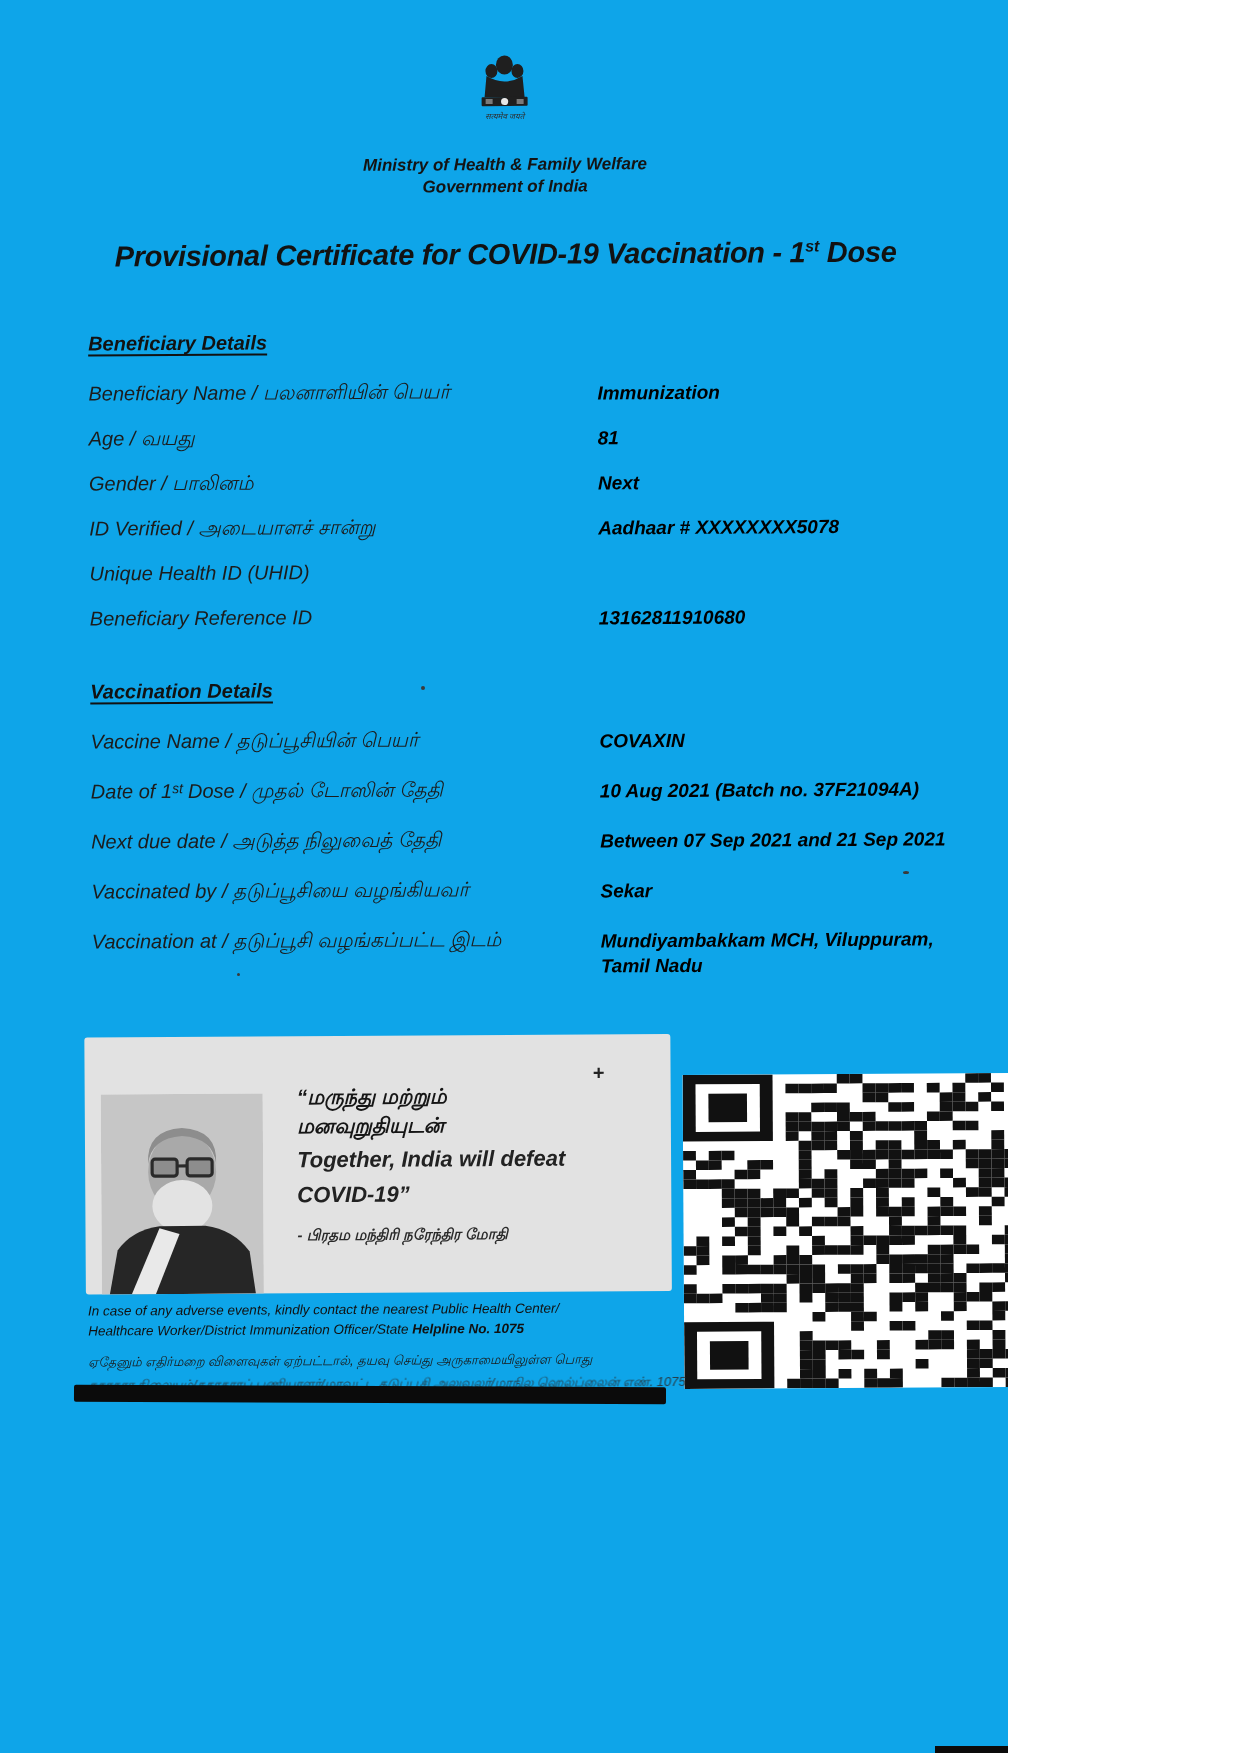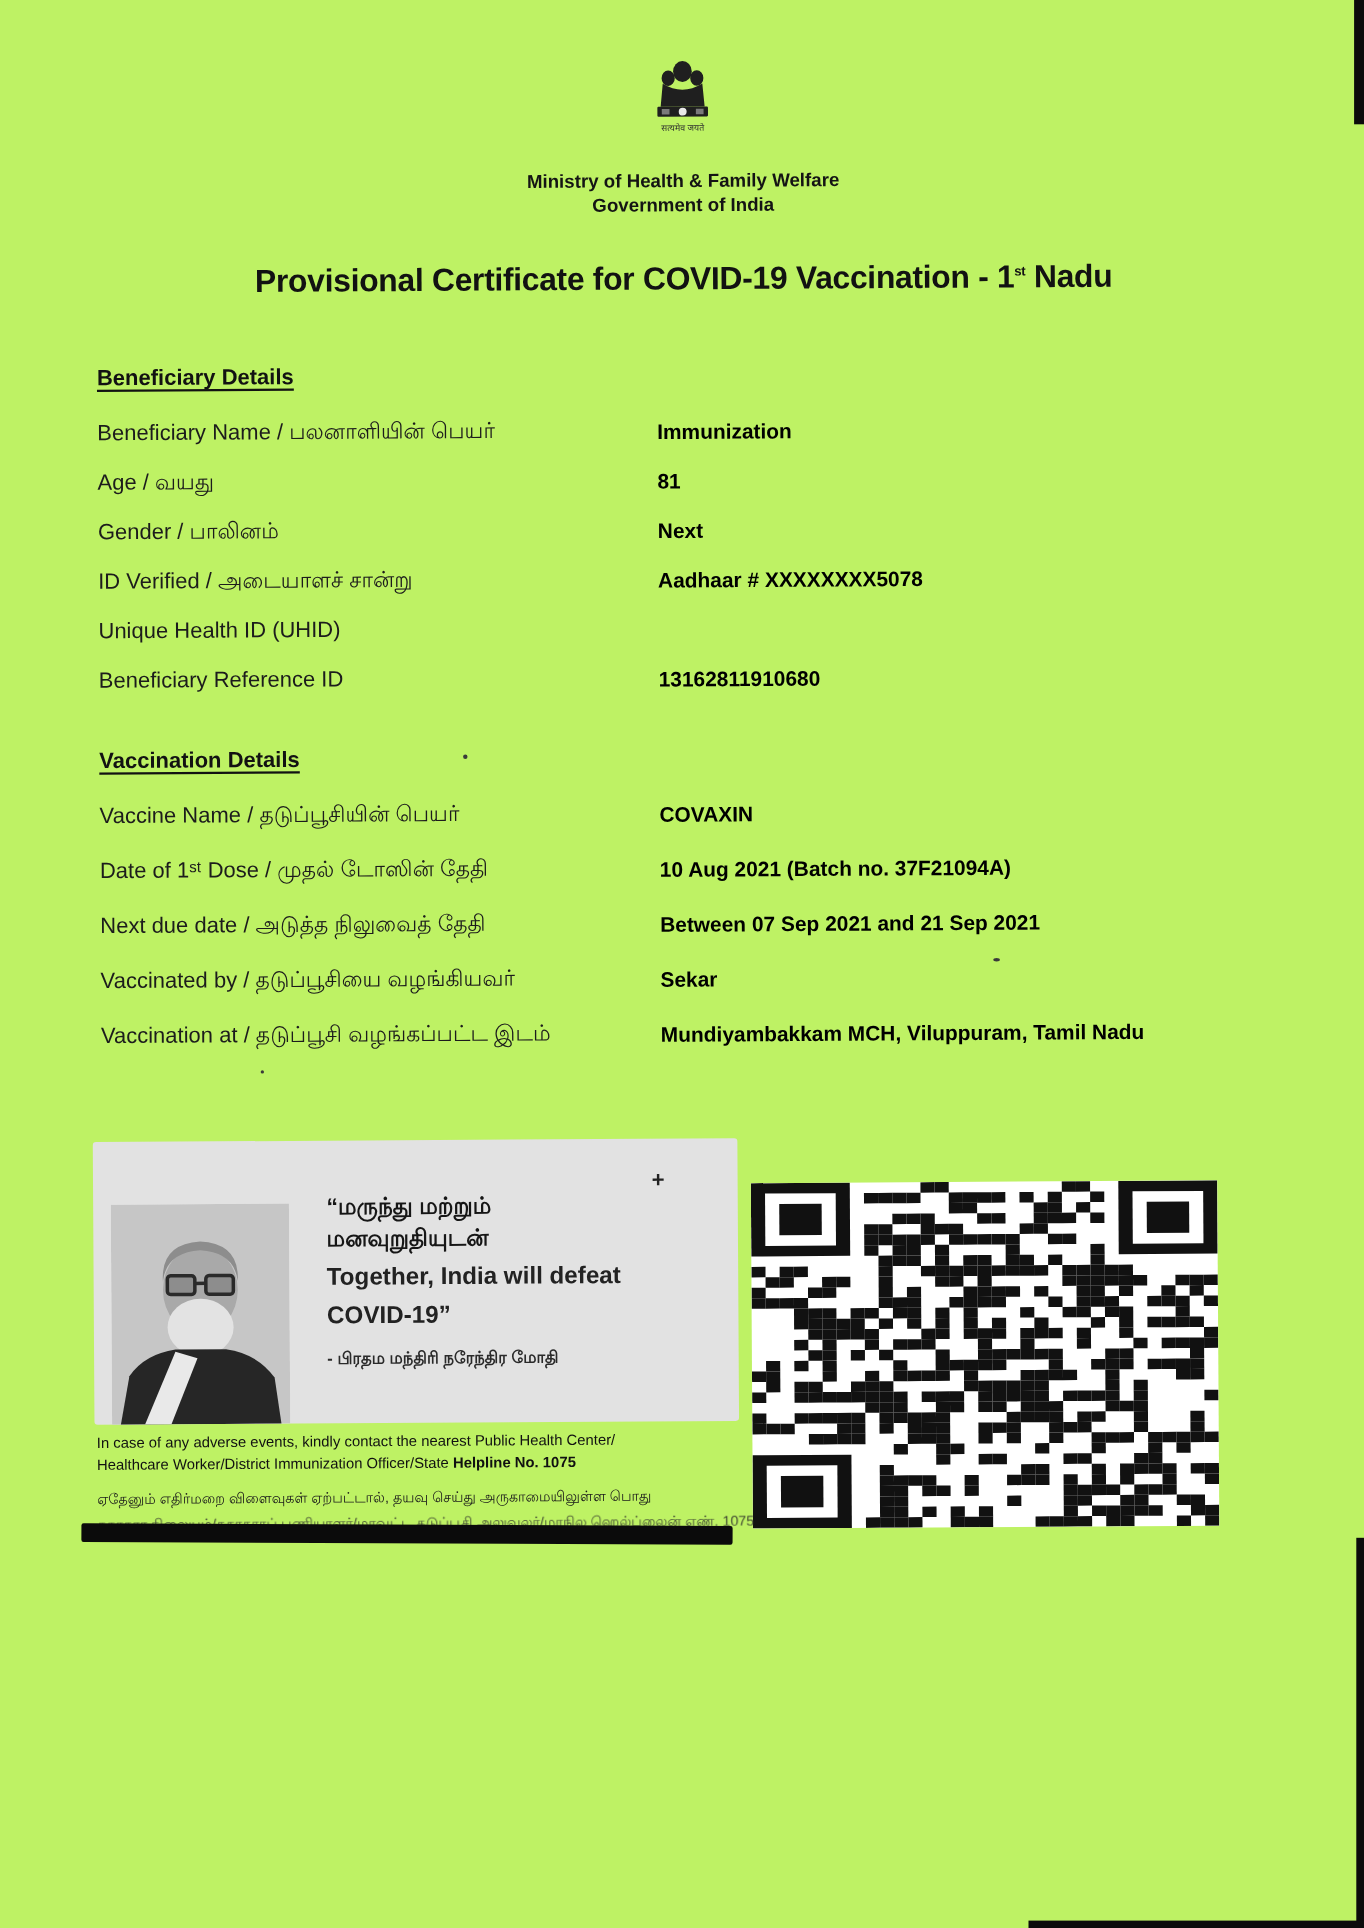--- a/index.html
+++ b/index.html
@@ -1,35 +1,36 @@
 <!DOCTYPE html>
 <html><head>
 <meta charset="utf-8">
 <style>
   html,body{margin:0;padding:0;background:#ffffff;}
   .page{
     position:relative;
-    width:1240px;height:1753px;
-    background:#bef264;
+    width:1008px;height:1753px;
+    background:#0ea5e9;
     overflow:hidden;
     font-family:"Liberation Sans","DejaVu Sans",sans-serif;
     color:#1a1a1a;
+    font-style:italic;
   }
   .tilt{position:absolute;inset:0;transform:rotate(-0.35deg);transform-origin:50% 0;}
 
   
   .header{position:absolute;top:52px;left:0;width:100%;text-align:center;}
   .emblem{display:block;margin:0 auto 6px auto;width:62px;height:96px;}
   .org-line{font-size:17px;font-weight:700;line-height:22px;color:#141414;}
   .title{
     position:absolute;top:238px;left:0;width:100%;
     text-align:center;font-size:29px;font-weight:700;color:#121212;
     letter-spacing:-0.3px;margin:0;
   }
-  .title sup{font-size:12px;}
+  .title sup{font-size:16px;}
 
   
   .section{position:absolute;left:86px;right:55px;}
   .sec-beneficiary{top:330px;}
   .sec-vaccination{top:678px;}
   .section-heading{
     font-size:20px;font-weight:700;color:#121212;margin:0 0 24px 0;
     text-decoration:underline;text-underline-offset:4px;text-decoration-thickness:2px;
     display:inline-block;
   }
@@ -91,21 +92,21 @@
           <circle cx="31" cy="49.5" r="3.6" fill="#e8e8e8"></circle>
           <rect x="12" y="47" width="7" height="5" fill="#e8e8e8" opacity="0.45"></rect>
           <rect x="43" y="47" width="7" height="5" fill="#e8e8e8" opacity="0.45"></rect>
         </g>
         <text x="31" y="67" text-anchor="middle" font-size="8" fill="#2e2e2e">सत्यमेव जयते</text>
       </svg>
       <div class="org-line">Ministry of Health &amp; Family Welfare</div>
       <div class="org-line">Government of India</div>
     </div>
 
-    <h1 class="title"><span>Provisional Certificate for COVID-19 Vaccination - 1</span><sup>st</sup><span> Nadu</span></h1>
+    <h1 class="title"><span>Provisional Certificate for COVID-19 Vaccination - 1</span><sup>st</sup><span> Dose</span></h1>
 
     <section class="section sec-beneficiary">
       <h2 class="section-heading">Beneficiary Details</h2>
       <div class="rows rows-beneficiary" id="beneficiary-rows">
   <div class="row">
     <div class="label">Beneficiary Name / பலனாளியின் பெயர்</div>
     <div class="value">Immunization</div>
   </div>
 
   <div class="row">

